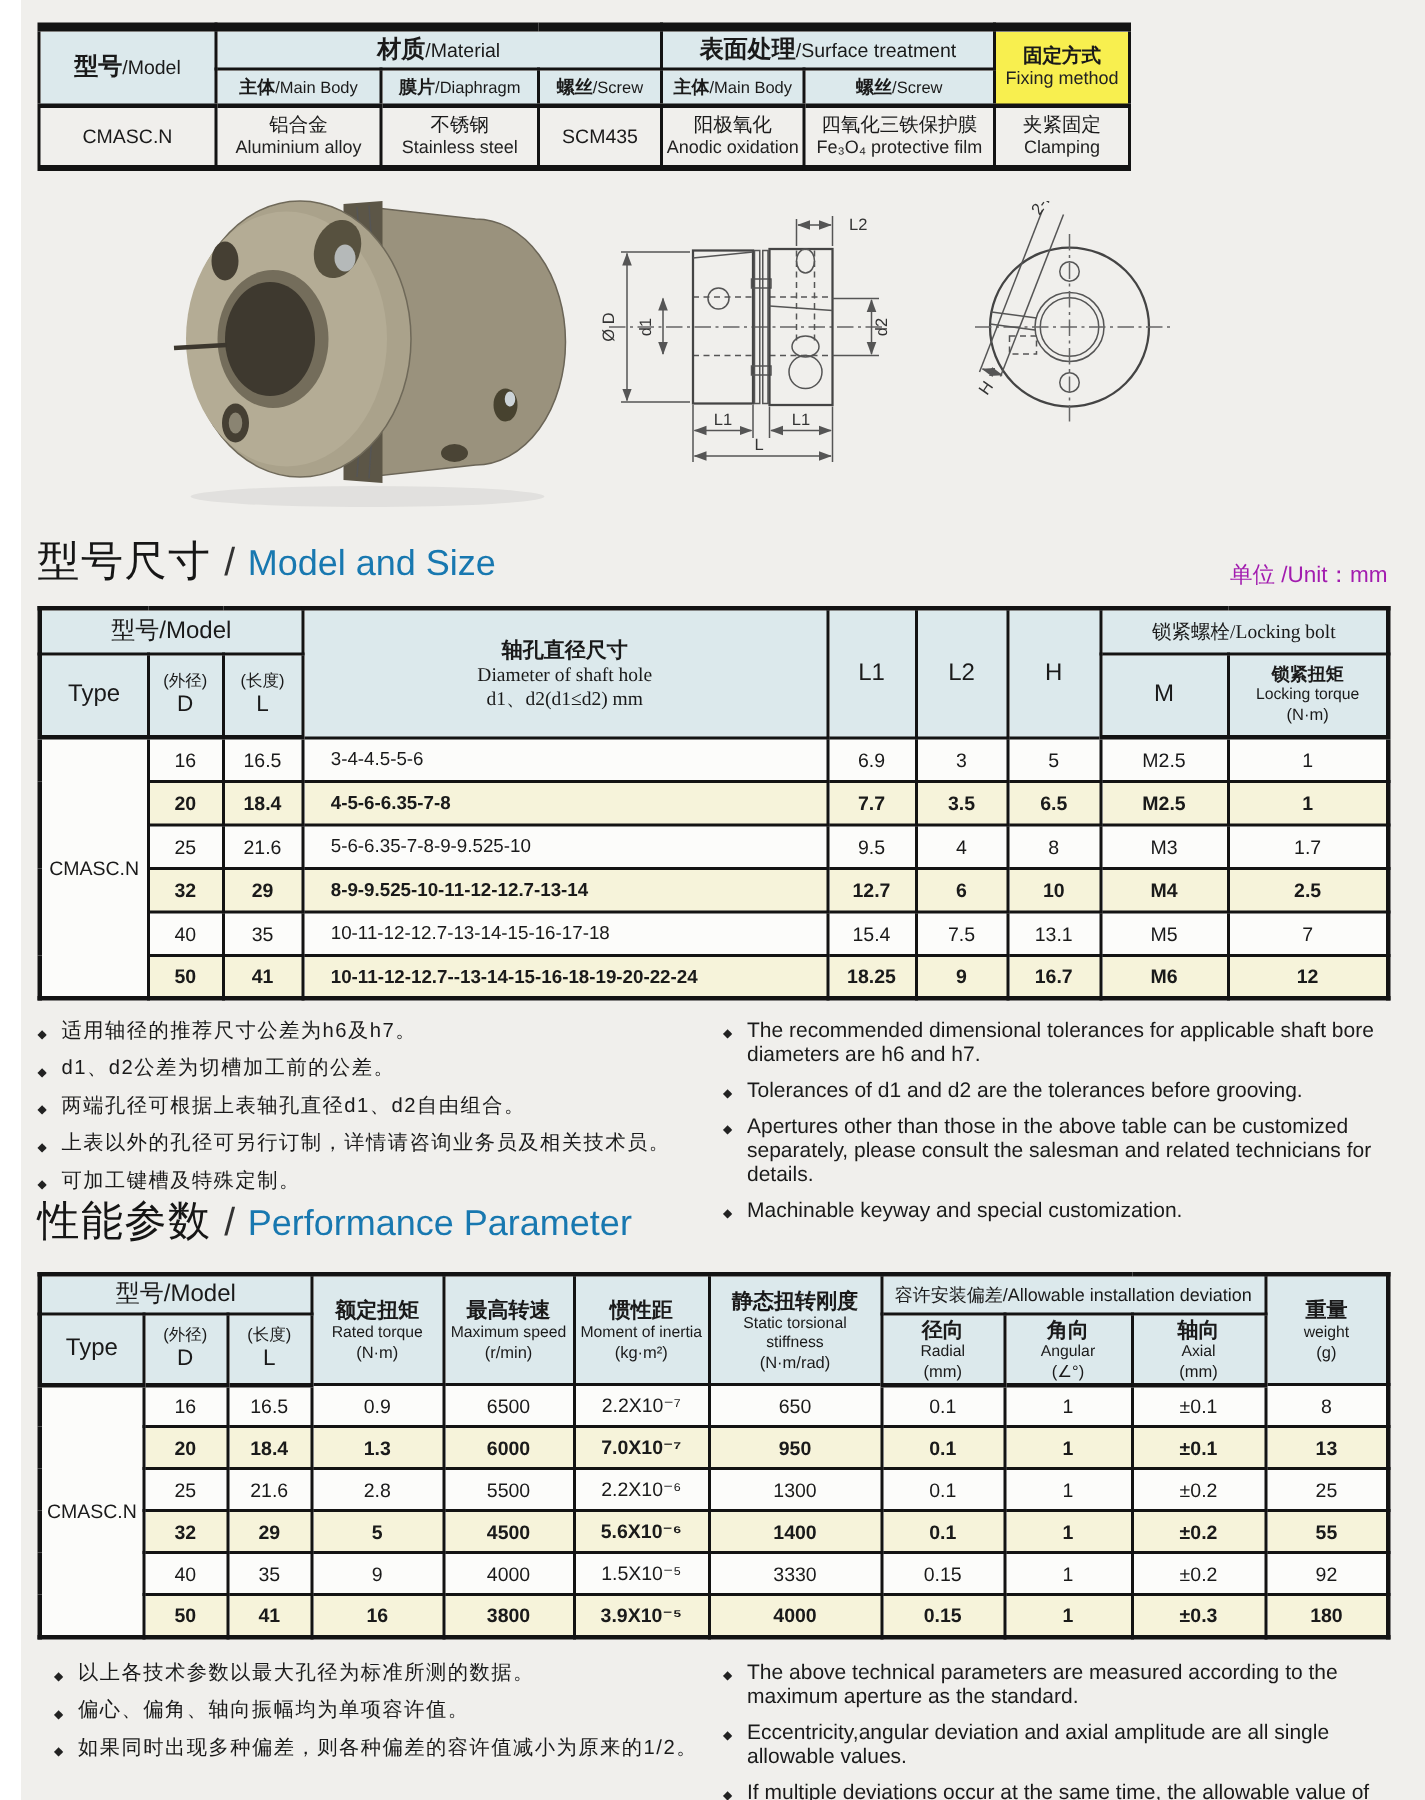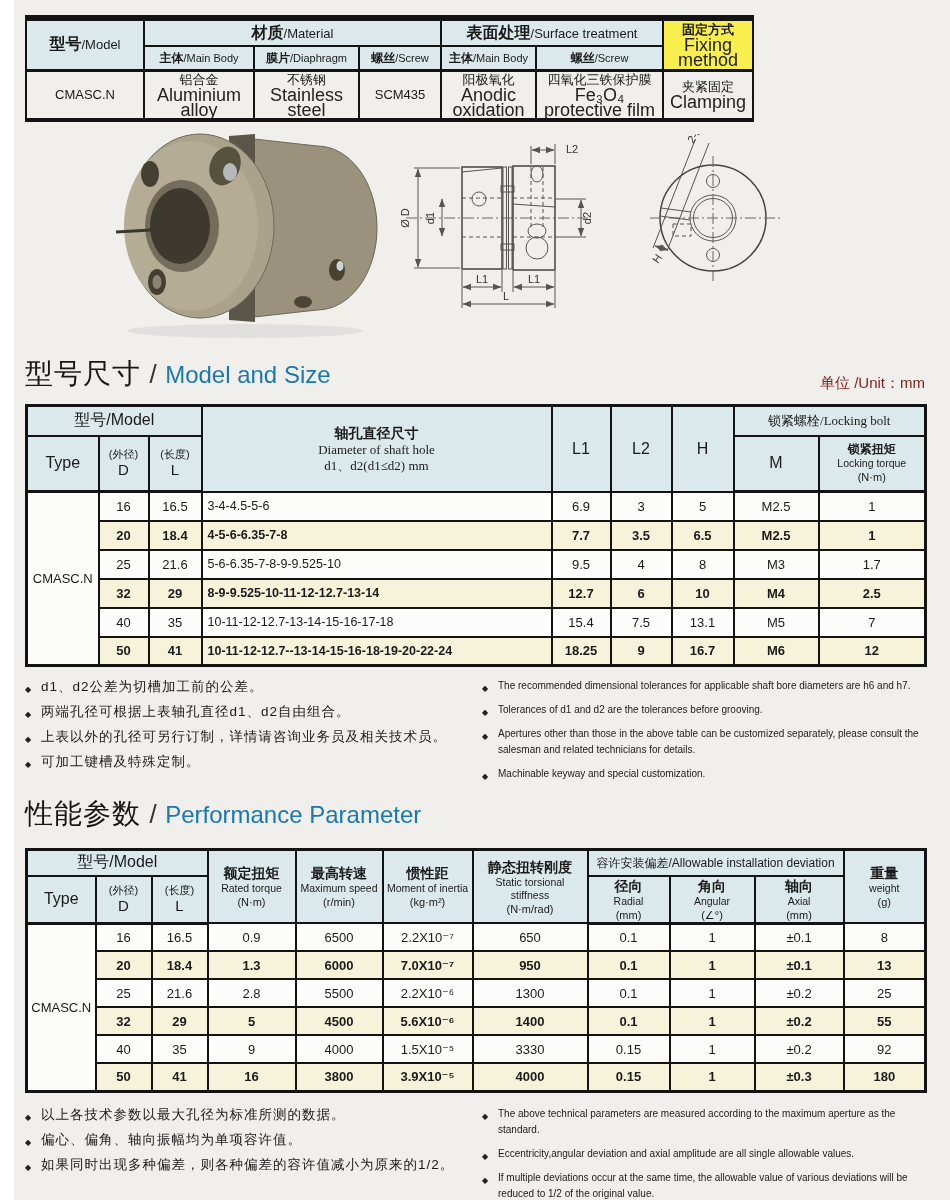--- a/index.html
+++ b/index.html
@@ -22,59 +22,59 @@
   .spec td{border:2px solid #131313;}
   .spec tr.h1{height:28px;} .spec tr.h2{height:24px;}
   .spec tr.data{height:42px;} .spec tr.data td{border-top:3px solid #131313;background:#f0efec;}
   .hbg{background:#dce9ec;}
   .ybg{background:#f8ef4f;}
   .zh-lg{font-size:16px;font-weight:bold;}
   .en-md{font-size:13px;font-weight:normal;}
   .zh-sm{font-size:12px;font-weight:bold;}
   .en-sm{font-size:11px;font-weight:normal;}
   .cell-zh{display:block;font-size:13px;line-height:16px;}
-  .cell-en{display:block;font-size:18px;line-height:15px;color:#222;}
+  .cell-en{display:block;font-size:12px;line-height:15px;color:#222;}
   .one-line{font-size:13px;}
 
   
   .sec-h{height:40px;white-space:nowrap;}
   .sec-h .zh{font-size:28px;color:#161616;letter-spacing:1px;}
   .sec-h .sl{font-size:26px;color:#333;margin:0 4px;}
   .sec-h .en{font-size:24px;color:#1878b0;}
-  .unit{font-size:15px;color:#7f1d1d;}
+  .unit{font-size:15px;color:#a21caf;}
 
   
   .dtab{border:3px solid #131313;background:#fcfcfa;}
   .dtab td{border:2px solid #131313;}
   .dtab .hd{background:#dce9ec;}
   .dtab tr.hrow-b td{border-bottom:3px solid #131313;}
   .alt td{background:#f6f3da;font-weight:bold;}
   .plain td{background:#fcfcfa;}
   .dtab td.rowspan-type{background:#fcfcfa;font-size:13px;}
   .h-zh{display:block;font-size:14px;font-weight:bold;line-height:18px;}
   .h-zh-sm{display:block;font-size:12px;font-weight:bold;line-height:15px;}
   .h-en{display:block;font-size:13px;line-height:16px;font-family:Liberation Serif, serif;}
   .h-en-sm{display:block;font-size:10.5px;line-height:13px;}
   .h-unit{display:block;font-size:11px;line-height:14px;}
   .h-big{font-size:16px;font-weight:normal;}
   .sub-zh{display:block;font-size:11px;font-weight:normal;line-height:14px;}
   .sub-letter{display:block;font-size:15px;line-height:18px;}
   .dcell{font-size:13px;}
-  td.shaft-col{text-align:left;padding-left:5px;font-size:12.5px;}
+  td.shaft-col{text-align:left;padding-left:18px;font-size:12.5px;}
   .size-t{left:25px;top:404px;width:899px;}
   .size-t tr.h1{height:30px;} .size-t tr.h2{height:56px;} .size-t tr.dr{height:29px;}
   .perf-t{left:25px;top:848px;width:899px;}
   .perf-t tr.h1{height:26px;} .perf-t tr.h2{height:46px;} .perf-t tr.dr{height:28px;}
 
   
   .notes{list-style:none;margin:0;padding:0;}
   .notes li{position:relative;padding-left:16px;}
   .notes li::before{content:"◆";position:absolute;left:0;top:3px;font-size:8px;color:#222;}
   .notes-zh li{font-size:13.5px;line-height:25px;letter-spacing:1px;}
-  .notes-en li{font-size:10px;line-height:16px;margin-bottom:8px;}
+  .notes-en li{font-size:14px;line-height:16px;margin-bottom:8px;}
 
   
   svg text{font-family:"Liberation Sans","DejaVu Sans",sans-serif;fill:#333;}
   .dim{stroke:#555;stroke-width:1;fill:none;}
   .edge{stroke:#444;stroke-width:1.5;fill:none;}
   .edge-thin{stroke:#555;stroke-width:1;fill:none;}
   .dash{stroke:#555;stroke-width:1;stroke-dasharray:4 3;fill:none;}
   .cline{stroke:#666;stroke-width:1;stroke-dasharray:11 3 2 3;fill:none;}
 </style>
 </head>
@@ -341,20 +341,21 @@
     <td class="dcell">18.25</td>
         <td class="dcell">9</td>
     <td class="dcell">16.7</td>
         <td class="dcell">M6</td>
     <td class="dcell">12</td>
   </tr>
 </tbody>
   </table>
 
 <ul class="abs notes notes-zh" style="left:25px;top:674px;width:450px">
+  <li>适用轴径的推荐尺寸公差为h6及h7。</li>
   <li>d1、d2公差为切槽加工前的公差。</li>
   <li>两端孔径可根据上表轴孔直径d1、d2自由组合。</li>
   <li>上表以外的孔径可另行订制，详情请咨询业务员及相关技术员。</li>
   <li>可加工键槽及特殊定制。</li>
 </ul>
 <ul class="abs notes notes-en" style="left:482px;top:678px;width:448px">
   <li>The recommended dimensional tolerances for applicable shaft bore diameters are h6 and h7.</li>
   <li>Tolerances of d1 and d2 are the tolerances before grooving.</li>
   <li>Apertures other than those in the above table can be customized separately, please consult the salesman and related technicians for details.</li>
   <li>Machinable keyway and special customization.</li>
@@ -505,21 +506,21 @@
     <td class="dcell">3.9X10⁻⁵</td>
         <td class="dcell">4000</td>
     <td class="dcell">0.15</td>
         <td class="dcell">1</td>
     <td class="dcell">±0.3</td>
         <td class="dcell">180</td>
   </tr>
 </tbody>
   </table>
 
-<ul class="abs notes notes-zh" style="left:25px;top:1102px;width:450px">
+<ul class="abs notes notes-zh" style="left:36px;top:1102px;width:450px">
   <li>以上各技术参数以最大孔径为标准所测的数据。</li>
   <li>偏心、偏角、轴向振幅均为单项容许值。</li>
   <li>如果同时出现多种偏差，则各种偏差的容许值减小为原来的1/2。</li>
 </ul>
 <ul class="abs notes notes-en" style="left:482px;top:1106px;width:448px">
   <li>The above technical parameters are measured according to the maximum aperture as the standard.</li>
   <li>Eccentricity,angular deviation and axial amplitude are all single allowable values.</li>
   <li>If multiple deviations occur at the same time, the allowable value of various deviations will be reduced to 1/2 of the original value.</li>
 </ul>
 

